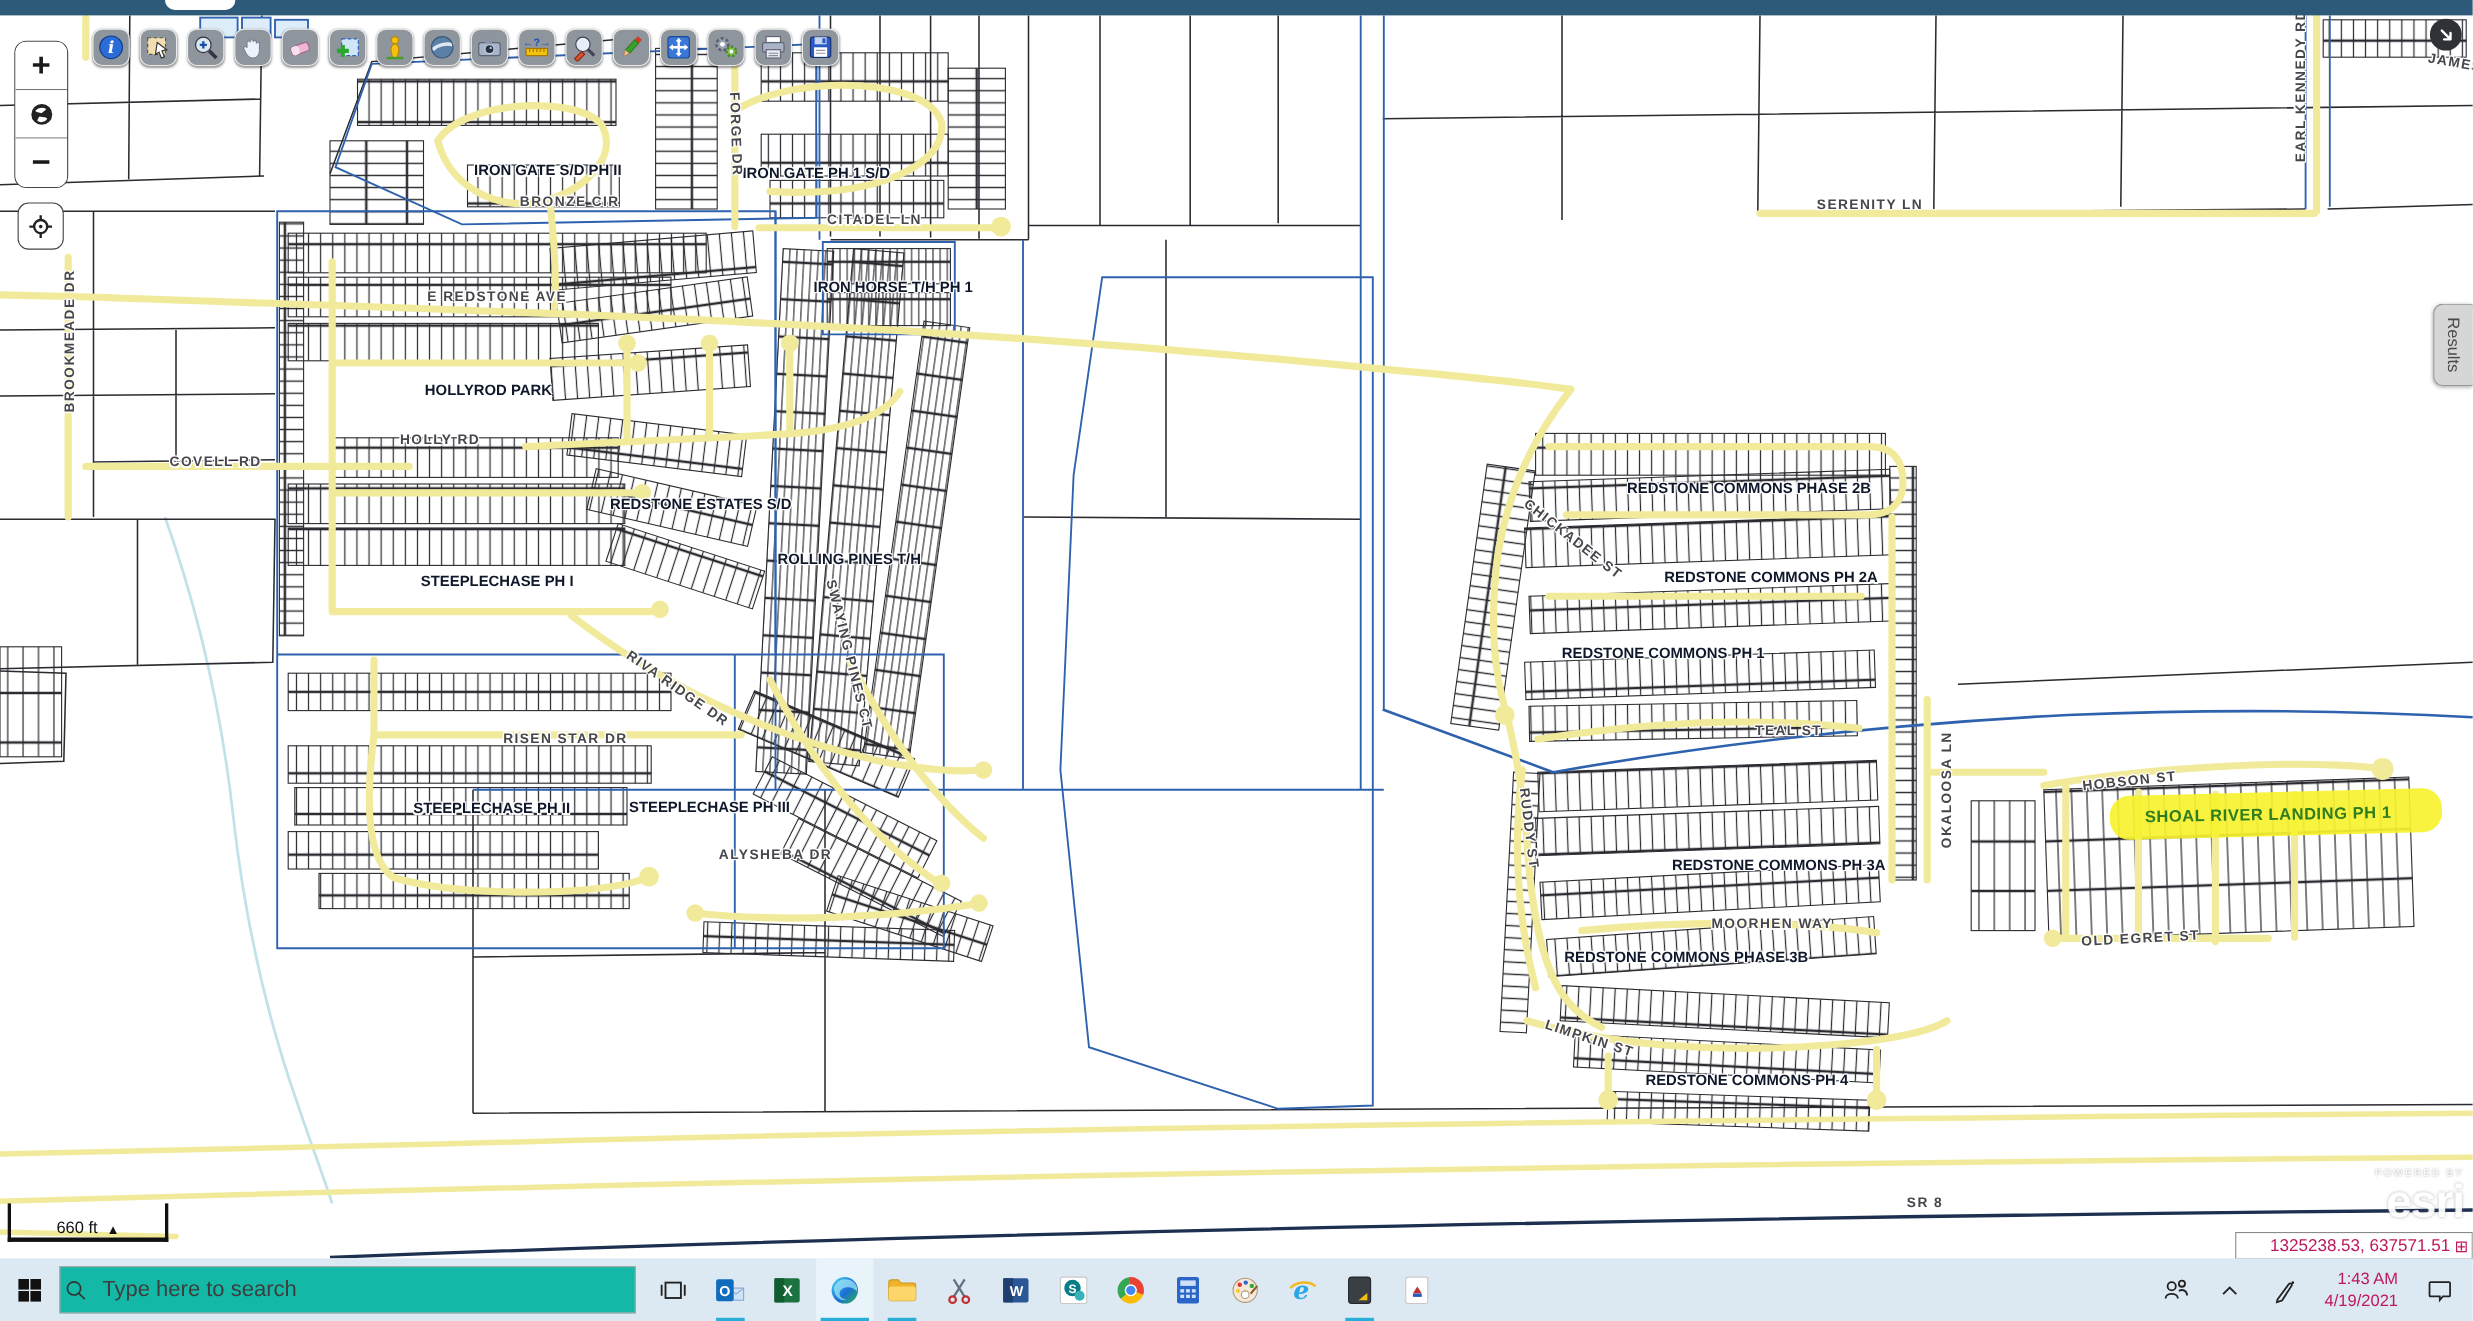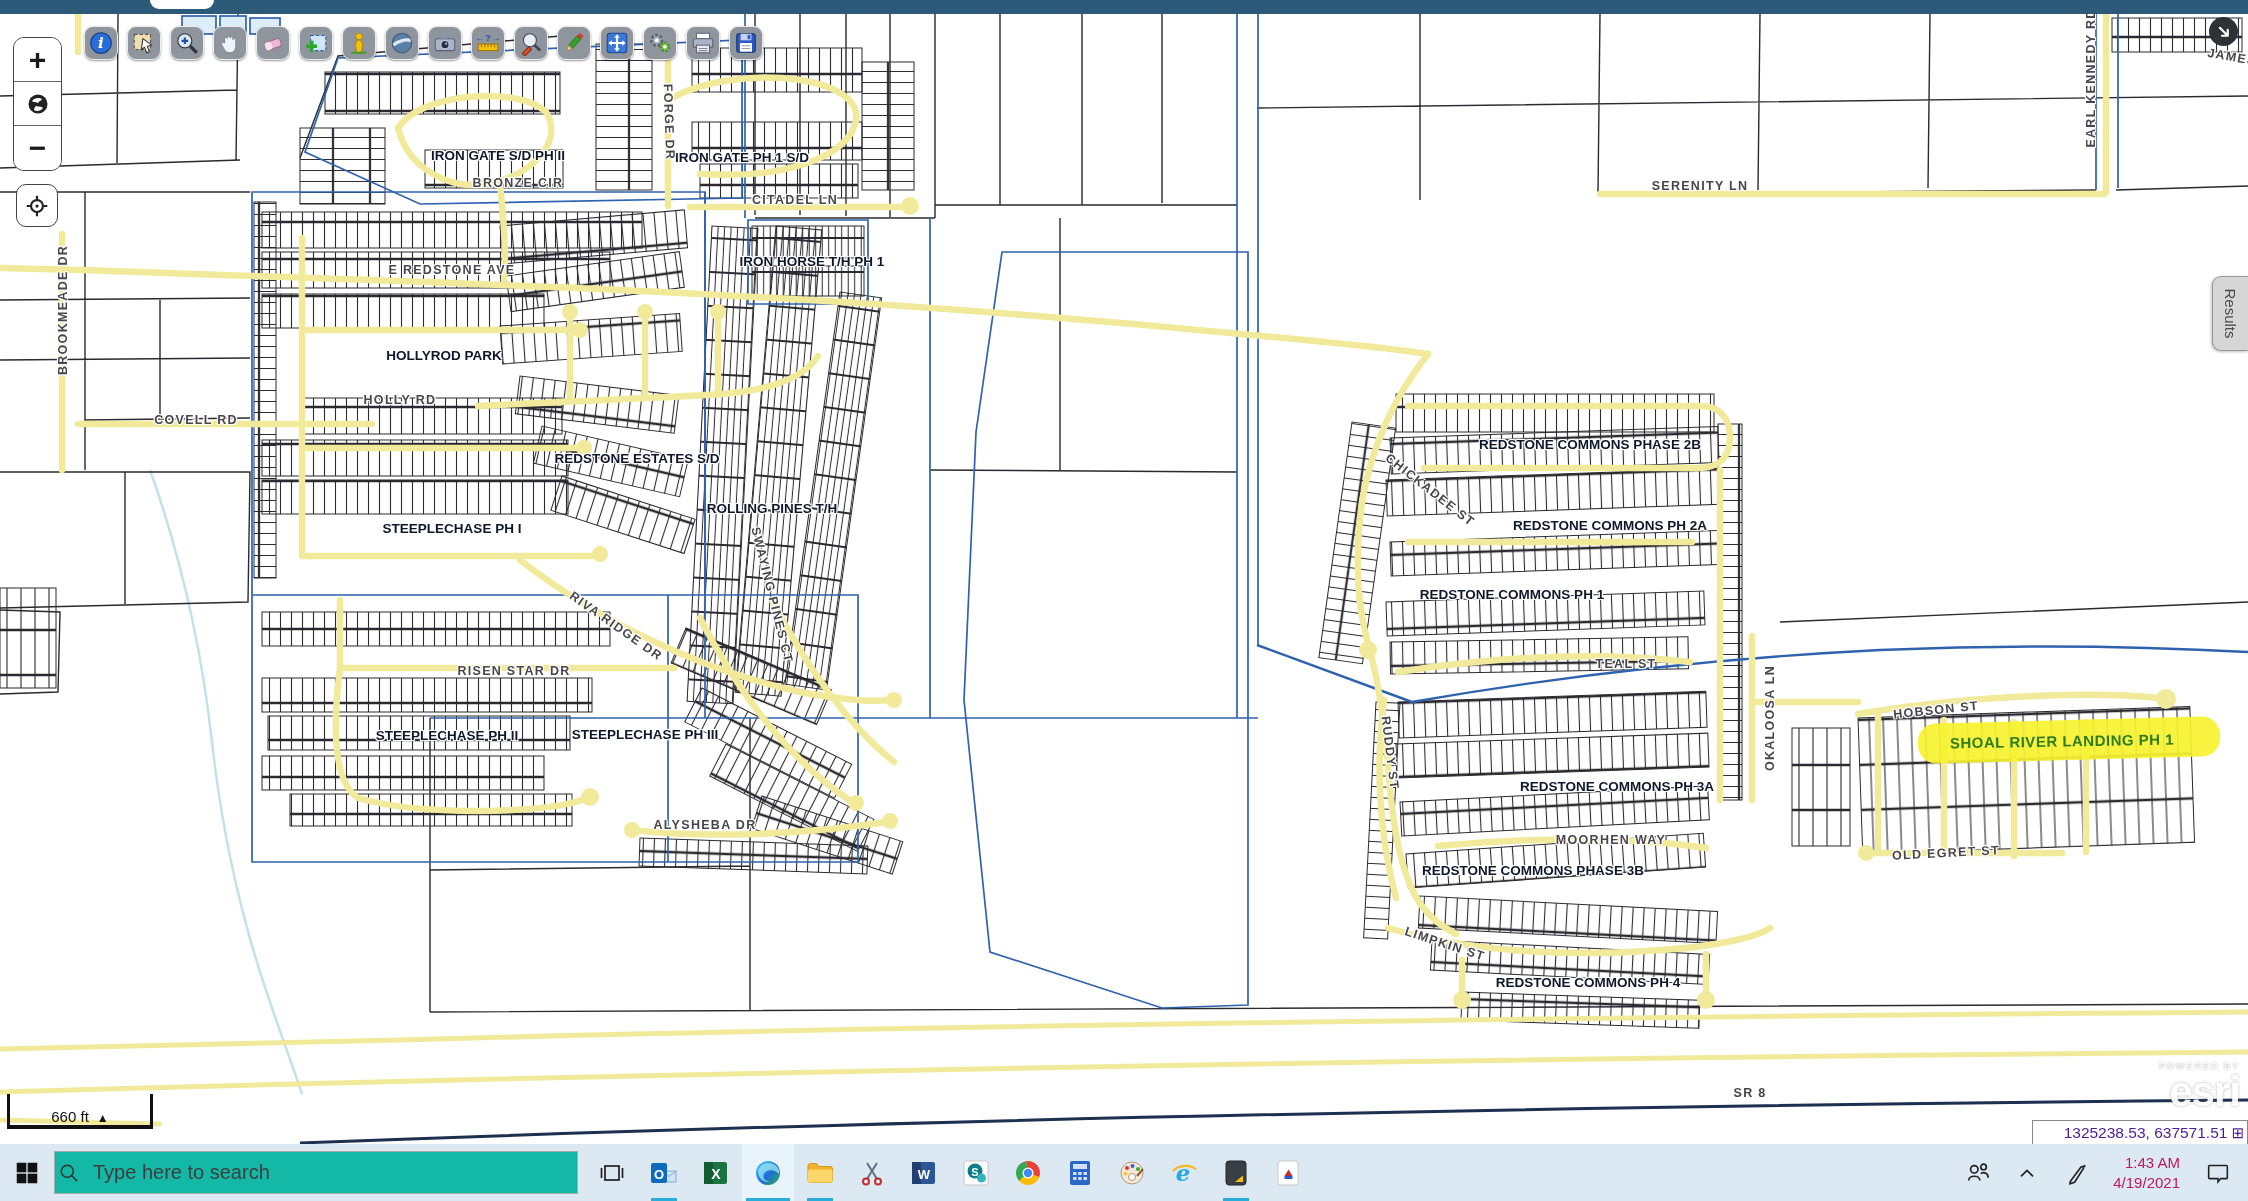--- a/index.html
+++ b/index.html
@@ -44,21 +44,21 @@
   
   #scalebar{position:absolute;left:7px;top:1094px;width:140px;height:31px;
     border-left:3px solid #111;border-right:3px solid #111;border-bottom:4px solid #111;
     display:flex;align-items:flex-end;justify-content:center;gap:8px;color:#111;font-size:15px;}
   #scalebar .tri{font-size:12px;}
   #esri{position:absolute;right:8px;top:1062px;text-align:right;color:#fff;line-height:1;}
   #esri .pb{font-size:9px;letter-spacing:2px;opacity:.95;text-shadow:0 0 2px rgba(110,110,110,.8);}
   #esri .brand{font-size:42px;font-weight:bold;letter-spacing:-1px;opacity:.93;
     text-shadow:0 0 3px rgba(120,120,120,.6);}
   #coords{position:absolute;right:0;top:1120px;width:208px;height:23px;background:#fff;border:1px solid #8a8a8a;
-    display:flex;align-items:center;justify-content:flex-end;gap:4px;font-size:15.5px;color:#4c1d95;padding:0 3px;}
+    display:flex;align-items:center;justify-content:flex-end;gap:4px;font-size:15.5px;color:#be185d;padding:0 3px;}
   #coords .plus{cursor:pointer;font-size:15px;}
 
   
   #taskbar{position:absolute;left:0;top:1144px;width:2248px;height:57px;background:#dde9f2;
     display:flex;align-items:center;}
   #start-btn{width:54px;height:57px;background:transparent;border:none;display:flex;align-items:center;
     justify-content:center;padding:0;cursor:pointer;}
   #search{width:520px;height:41px;background:#14b8a6;border:1px solid #ababab;display:flex;align-items:center;
     padding-left:2px;gap:10px;}
   #search input{border:none;outline:none;font-size:20px;width:430px;color:#333;background:transparent;
@@ -241,21 +241,21 @@
       <div class="map-label street" style="left: 196px; top: 420px; transform: translate(-50%, -50%) rotate(0deg);">COVELL RD</div>
       <div class="map-label street" style="left: 63px; top: 310px; transform: translate(-50%, -50%) rotate(-90deg);">BROOKMEADE DR</div>
       <div class="map-label blue" style="left: 637px; top: 458px; transform: translate(-50%, -50%) rotate(0deg);">REDSTONE ESTATES S/D</div>
       <div class="map-label blue" style="left: 772px; top: 508px; transform: translate(-50%, -50%) rotate(0deg);">ROLLING PINES T/H</div>
       <div class="map-label blue" style="left: 452px; top: 528px; transform: translate(-50%, -50%) rotate(0deg);">STEEPLECHASE PH I</div>
       <div class="map-label street" style="left: 616px; top: 626px; transform: translate(-50%, -50%) rotate(35deg);">RIVA RIDGE DR</div>
       <div class="map-label street" style="left: 772px; top: 595px; transform: translate(-50%, -50%) rotate(76deg);">SWAYING PINES CT</div>
       <div class="map-label street" style="left: 467px; top: 671px; transform: translate(-50%, -50%) rotate(0deg); margin-left: 47px;">RISEN STAR DR</div>
       <div class="map-label blue" style="left: 447px; top: 735px; transform: translate(-50%, -50%) rotate(0deg);">STEEPLECHASE PH II</div>
       <div class="map-label blue" style="left: 645px; top: 734px; transform: translate(-50%, -50%) rotate(0deg);">STEEPLECHASE PH III</div>
-      <div class="map-label street" style="left: 705px; top: 825px; transform: translate(-50%, -50%) rotate(0deg);">ALYSHEBA DR</div>
+      <div class="map-label street" style="left: 705px; top: 777px; transform: translate(-50%, -50%) rotate(0deg);">ALYSHEBA DR</div>
       <div class="map-label blue" style="left: 1590px; top: 444px; transform: translate(-50%, -50%) rotate(0deg);">REDSTONE COMMONS PHASE 2B</div>
       <div class="map-label street" style="left: 1430px; top: 490px; transform: translate(-50%, -50%) rotate(38deg);">CHICKADEE ST</div>
       <div class="map-label blue" style="left: 1610px; top: 525px; transform: translate(-50%, -50%) rotate(0deg);">REDSTONE COMMONS PH 2A</div>
       <div class="map-label blue" style="left: 1512px; top: 594px; transform: translate(-50%, -50%) rotate(0deg);">REDSTONE COMMONS PH 1</div>
       <div class="map-label street" style="left: 1578px; top: 664px; transform: translate(-50%, -50%) rotate(0deg); margin-left: 48px;">TEAL ST</div>
       <div class="map-label street" style="left: 1390px; top: 753px; transform: translate(-50%, -50%) rotate(83deg);">RUDDY ST</div>
       <div class="map-label street" style="left: 1770px; top: 718px; transform: translate(-50%, -50%) rotate(-90deg);">OKALOOSA LN</div>
       <div class="map-label blue" style="left: 1617px; top: 786px; transform: translate(-50%, -50%) rotate(0deg);">REDSTONE COMMONS PH 3A</div>
       <div class="map-label street" style="left: 1595px; top: 840px; transform: translate(-50%, -50%) rotate(0deg); padding-left: 32px;">MOORHEN WAY</div>
       <div class="map-label blue" style="left: 1533px; top: 870px; transform: translate(-50%, -50%) rotate(0deg);">REDSTONE COMMONS PHASE 3B</div>

